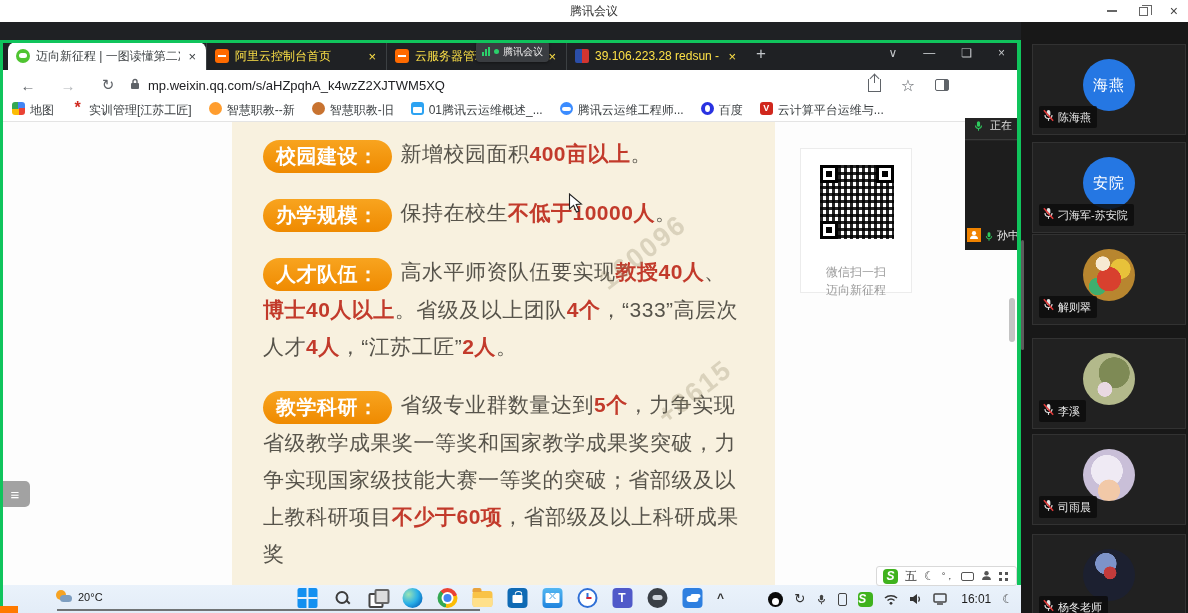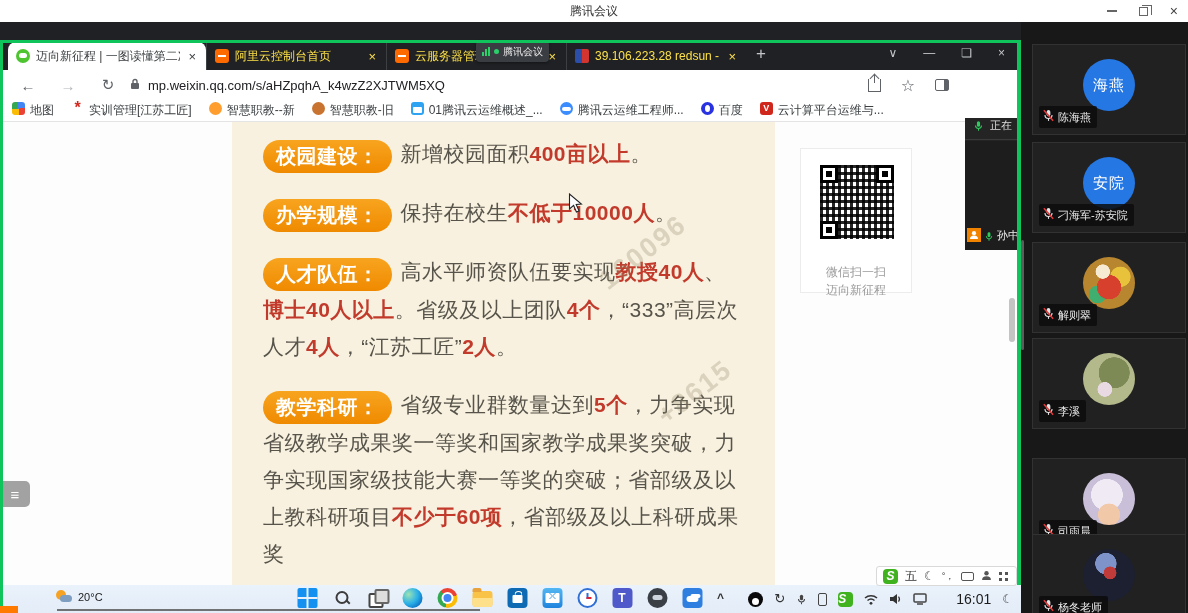--- a/index.html
+++ b/index.html
@@ -130,21 +130,21 @@
   .ico-darkapp::before{content:"";position:absolute;left:5px;top:7px;width:10px;height:5px;border-radius:4px;background:#cfd5dc}
   .ico-cloudapp{background:#2e7fe0;border-radius:4px}
   .ico-cloudapp::before{content:"";position:absolute;left:4px;top:8px;width:12px;height:6px;border-radius:6px;background:#fff;box-shadow:3px -3px 0 -1px #fff}
   .chev{font-size:12px;color:#333;font-weight:bold;width:auto}
   .tray{position:absolute;right:8px;top:0;height:28px;display:flex;align-items:center;gap:11px}
   .ti{position:relative;flex:none;display:flex;align-items:center}
   .qq{width:15px;height:15px;border-radius:50%;background:#0a0a0a;position:relative}
   .qq::before{content:"";position:absolute;left:4px;top:6px;width:7px;height:7px;border-radius:50%;background:#fff}
   .sync{font-size:13px;color:#333;position:relative;line-height:14px}
   .device{width:9px;height:13px;border:1.5px solid #444;border-radius:2px}
-  .ttime{font-size:14px;color:#1c1c1c;margin-left:18px}
+  .ttime{font-size:12px;color:#1c1c1c;margin-left:3px}
   .tmoon{font-size:12px;color:#333}
 
   
   .gb{position:absolute;background:#10c45c;z-index:22}
   .gb-top{left:0;top:40px;width:1021px;height:3px}
   .gb-left{left:0;top:40px;width:3px;height:567px}
   .gb-right{left:1017px;top:40px;width:4px;height:545px}
   .corner-orange{position:absolute;left:0;top:606px;width:18px;height:7px;background:#ff7a00;z-index:25}
 
   
@@ -435,21 +435,21 @@
           <div class="nlabel">
             <span><svg width="13" height="13" viewBox="0 0 14 14">
                 <rect x="5" y="1.2" width="4" height="6.5" rx="2" fill="#e4e4e4"></rect>
                 <path d="M3.2 6.5a3.8 3.8 0 0 0 7.6 0" fill="none" stroke="#e4e4e4" stroke-width="1.2"></path>
                 <line x1="7" y1="10.5" x2="7" y2="12.8" stroke="#e4e4e4" stroke-width="1.2"></line>
                 <line x1="2" y1="1.3" x2="12" y2="12.7" stroke="#e03a3a" stroke-width="1.7"></line>
               </svg></span>
             <span class="nm">刁海军-苏安院</span>
           </div>
         </div>
-        <div class="ptile" style="top: 220px;">
+        <div class="ptile" style="top: 212px; font-family: Liberation Mono, monospace;">
           <div class="avatar ph-doll"></div>
           <div class="nlabel">
             <span><svg width="13" height="13" viewBox="0 0 14 14">
                 <rect x="5" y="1.2" width="4" height="6.5" rx="2" fill="#e4e4e4"></rect>
                 <path d="M3.2 6.5a3.8 3.8 0 0 0 7.6 0" fill="none" stroke="#e4e4e4" stroke-width="1.2"></path>
                 <line x1="7" y1="10.5" x2="7" y2="12.8" stroke="#e4e4e4" stroke-width="1.2"></line>
                 <line x1="2" y1="1.3" x2="12" y2="12.7" stroke="#e03a3a" stroke-width="1.7"></line>
               </svg></span>
             <span class="nm">解则翠</span>
           </div>
@@ -459,21 +459,21 @@
           <div class="nlabel">
             <span><svg width="13" height="13" viewBox="0 0 14 14">
                 <rect x="5" y="1.2" width="4" height="6.5" rx="2" fill="#e4e4e4"></rect>
                 <path d="M3.2 6.5a3.8 3.8 0 0 0 7.6 0" fill="none" stroke="#e4e4e4" stroke-width="1.2"></path>
                 <line x1="7" y1="10.5" x2="7" y2="12.8" stroke="#e4e4e4" stroke-width="1.2"></line>
                 <line x1="2" y1="1.3" x2="12" y2="12.7" stroke="#e03a3a" stroke-width="1.7"></line>
               </svg></span>
             <span class="nm">李溪</span>
           </div>
         </div>
-        <div class="ptile" style="top: 436px;">
+        <div class="ptile" style="top: 412px;">
           <div class="avatar ph-anime"></div>
           <div class="nlabel">
             <span><svg width="13" height="13" viewBox="0 0 14 14">
                 <rect x="5" y="1.2" width="4" height="6.5" rx="2" fill="#e4e4e4"></rect>
                 <path d="M3.2 6.5a3.8 3.8 0 0 0 7.6 0" fill="none" stroke="#e4e4e4" stroke-width="1.2"></path>
                 <line x1="7" y1="10.5" x2="7" y2="12.8" stroke="#e4e4e4" stroke-width="1.2"></line>
                 <line x1="2" y1="1.3" x2="12" y2="12.7" stroke="#e03a3a" stroke-width="1.7"></line>
               </svg></span>
             <span class="nm">司雨晨</span>
           </div>

